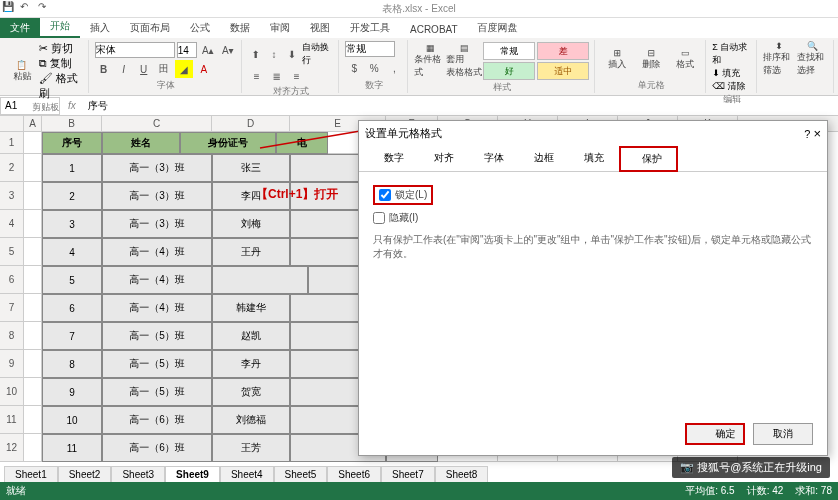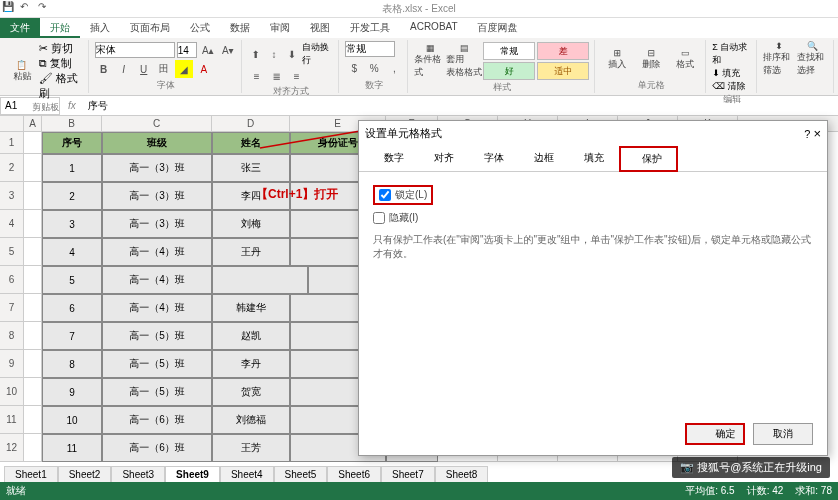--- a/index.html
+++ b/index.html
@@ -2,21 +2,21 @@
 <html><head>
 <meta charset="utf-8">
 <style>
 * { margin: 0; padding: 0; box-sizing: border-box; font-family: "Microsoft YaHei", Arial, sans-serif; }
 body { width: 838px; height: 500px; background: #fff; font-size: 11px; overflow: hidden; position: relative; }
 
 
 .titlebar { height: 18px; background: #fff; text-align: center; color: #888; font-size: 10px; line-height: 18px; border-bottom: 1px solid #ddd; }
 
 
-.ribbon-tabs { height: 20px; background: #fff; display: flex; padding-left: 0; }
+.ribbon-tabs { height: 20px; background: #fff; display: flex; align-items: flex-end; padding-left: 0; }
 .ribbon-tab { padding: 3px 10px; font-size: 10px; color: #444; cursor: pointer; }
 .ribbon-tab.file { background: #217346; color: #fff; }
 .ribbon-tab.active { color: #217346; border-bottom: 2px solid #217346; }
 
 
 .ribbon { height: 58px; background: #f3f2f1; border-bottom: 1px solid #ccc; display: flex; padding: 2px 4px; gap: 2px; }
 .ribbon-group { display: flex; flex-direction: column; justify-content: space-between; padding: 1px 4px; border-right: 1px solid #ddd; position: relative; }
 .ribbon-group-label { font-size: 9px; color: #777; text-align: center; }
 .ribbon-row { display: flex; gap: 2px; align-items: center; }
 .ribbon-btn { width: 18px; height: 18px; display: flex; align-items: center; justify-content: center; color: #555; font-size: 10px; cursor: pointer; }
@@ -253,21 +253,20 @@
     <div class="col-header col-H">H</div>
     <div class="col-header col-I">I</div>
     <div class="col-header col-J">J</div>
     <div class="col-header col-K">K</div>
   </div>
   <div class="rows" id="rows">
       <div class="row head">
         <div class="row-header">1</div>
 <div class="cell cellA"></div>
 <div class="cell cellB tbl-head">序号</div>
-<div class="cell cellC tbl-head">班级</div>
 <div class="cell cellD tbl-head">姓名</div>
 <div class="cell cellE tbl-head">身份证号</div>
 <div class="cell cellF tbl-head">电</div>
 <div class="cell cellG"></div>
         <div class="cell cellH"></div>
         <div class="cell cellI"></div>
         <div class="cell cellJ"></div>
         <div class="cell cellK"></div>
       </div>
       <div class="row">

